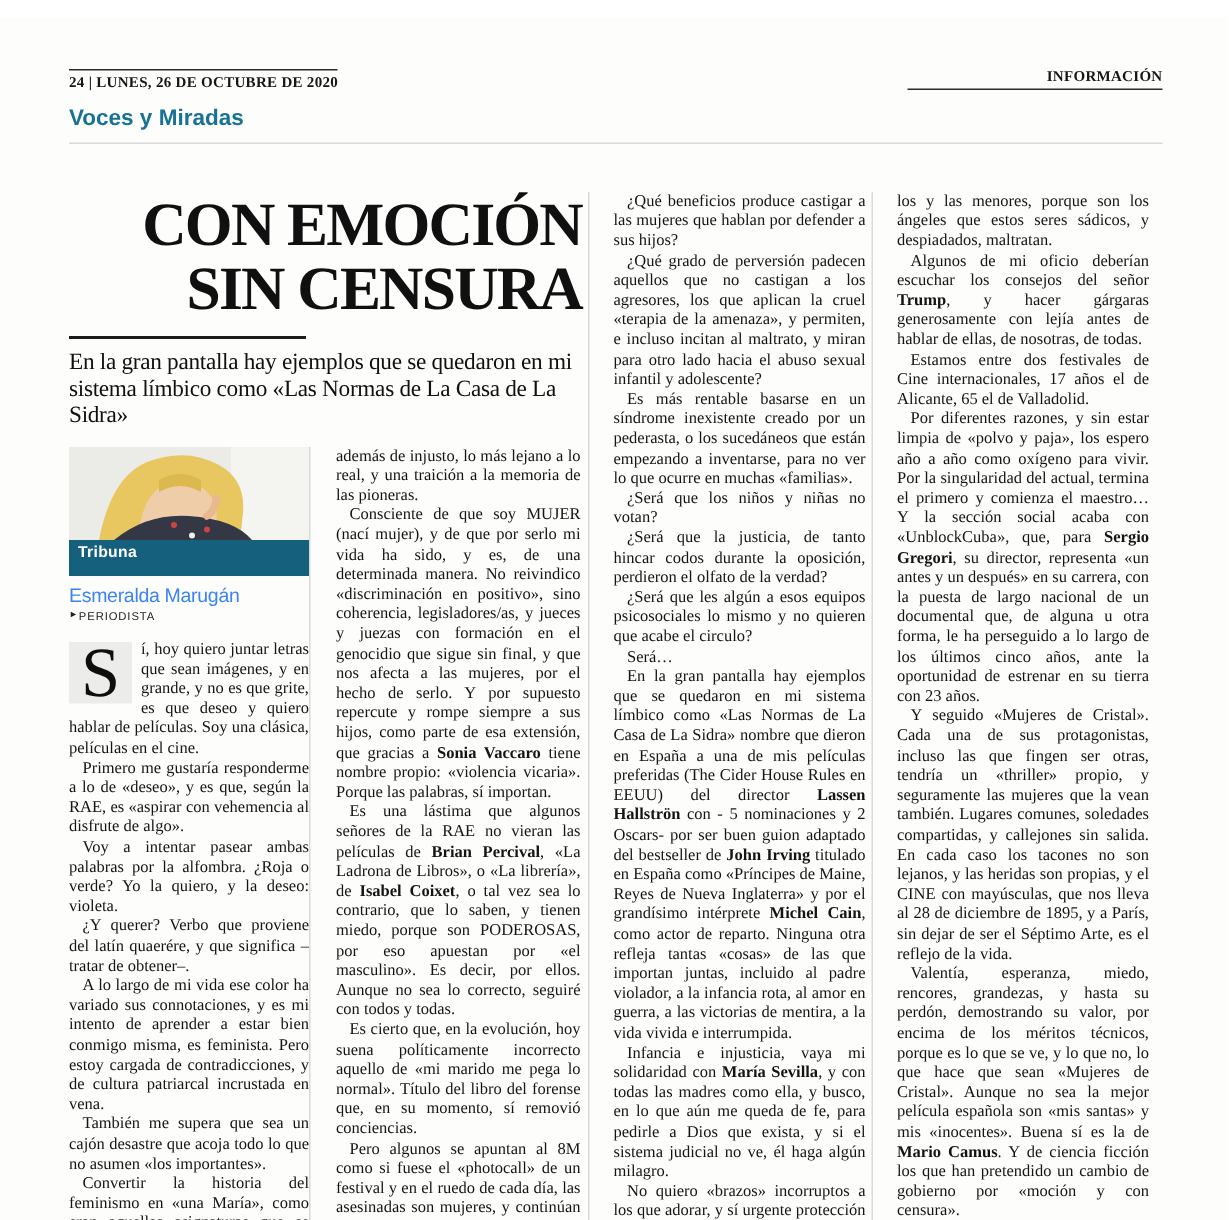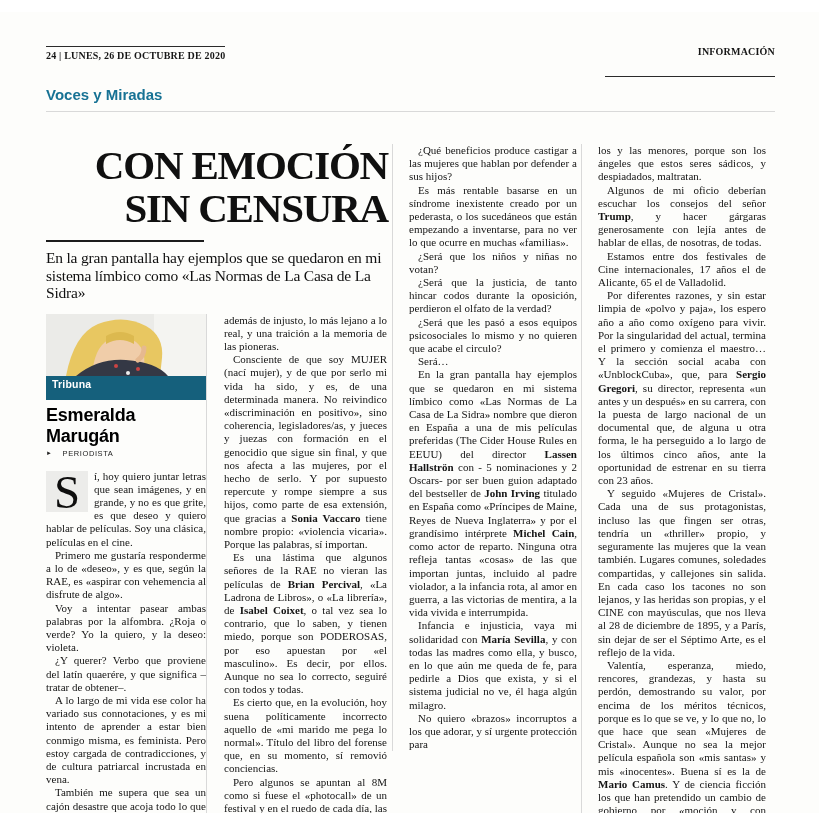--- a/index.html
+++ b/index.html
@@ -19,21 +19,21 @@
     color:var(--ink);
     overflow:hidden;
     margin-top:12px;
   }
   .inner{padding:34px 44px 0 46px;}
 
   
   .folio{display:flex;justify-content:space-between;align-items:flex-start;
     font-size:10px;font-weight:700;letter-spacing:.2px;}
   .folio-left{border-top:1px solid #2a2a2a;padding-top:3px;}
-  .folio-right{border-bottom:1px solid #2a2a2a;padding-bottom:19px;width:170px;text-align:right;}
+  .folio-right{border-bottom:1px solid #2a2a2a;padding-bottom:2px;width:170px;text-align:right;}
 
   
   .section-row{margin-top:9px;border-bottom:1px solid var(--rule);padding-bottom:7px;}
   .section-title{
     font-family:"Liberation Sans",sans-serif;
     font-weight:700;font-size:15px;color:var(--teal);
   }
 
   
   .content{display:flex;margin-top:32px;align-items:flex-start;}
@@ -57,26 +57,26 @@
 
   
   .author-card{margin-bottom:12px;}
   .author-photo{display:block;width:160px;height:62px;background:#ebebe8;}
   .kicker-bar{
     background:var(--teal-dark);color:#ffffff;height:24px;line-height:17px;
     font-family:"Liberation Sans",sans-serif;font-weight:700;font-size:10.5px;
     padding-left:6px;letter-spacing:.2px;
   }
   .author-name{
-    font-family:"Liberation Sans",sans-serif;font-weight:700;font-size:18px;
-    margin-top:5px;color:#000000;letter-spacing:-.2px;
+    font-family:"Liberation Sans",sans-serif;font-weight:400;font-size:13px;
+    margin-top:5px;color:#3b82f6;letter-spacing:-.2px;
   }
   .author-role{
     font-family:"Liberation Sans",sans-serif;font-size:7.5px;color:#222;
-    letter-spacing:.6px;margin-top:2px;display:flex;align-items:center;gap:10px;
+    letter-spacing:.6px;margin-top:2px;display:flex;align-items:center;gap:0;
   }
   .role-arrow{font-size:6px;line-height:1;}
 
   
   .bodytext p{
     margin:0;font-size:11px;line-height:13.2px;text-align:justify;
     text-indent:9px;hyphens:auto;-webkit-hyphens:auto;color:#141414;
   }
   .bodytext p.noindent{text-indent:0;}
   .bodytext b{font-weight:700;}
@@ -154,24 +154,25 @@
               <p>Consciente de que soy MUJER (nací mujer), y de que por serlo mi vida ha sido, y es, de una determinada manera. No reivindico «discriminación en positivo», sino coherencia, legisladores/as, y jueces y juezas con formación en el genocidio que sigue sin final, y que nos afecta a las mujeres, por el hecho de serlo. Y por supuesto repercute y rompe siempre a sus hijos, como parte de esa extensión, que gracias a <b>Sonia Vaccaro</b> tiene nombre propio: «violencia vicaria». Porque las palabras, sí importan.</p>
               <p>Es una lástima que algunos señores de la RAE no vieran las películas de <b>Brian Percival</b>, «La Ladrona de Libros», o «La librería», de <b>Isabel Coixet</b>, o tal vez sea lo contrario, que lo saben, y tienen miedo, porque son PODEROSAS, por eso apuestan por «el masculino». Es decir, por ellos. Aunque no sea lo correcto, seguiré con todos y todas.</p>
               <p>Es cierto que, en la evolución, hoy suena políticamente incorrecto aquello de «mi marido me pega lo normal». Título del libro del forense que, en su momento, sí removió conciencias.</p>
               <p>Pero algunos se apuntan al 8M como si fuese el «photocall» de un festival y en el ruedo de cada día, las asesinadas son mujeres, y continúan hijos e hijas «arrancados-as» de sus madres, y en manos de maltratadores y pederastas.</p>
             </div>
         </div>
       </div>
 
       <div class="ncol bodytext">
           <p>¿Qué beneficios produce castigar a las mujeres que hablan por defender a sus hijos?</p>
+          <p>¿Qué grado de perversión padecen aquellos que no castigan a los agresores, los que aplican la cruel «terapia de la amenaza», y permiten, e incluso incitan al maltrato, y miran para otro lado hacia el abuso sexual infantil y adolescente?</p>
           <p>Es más rentable basarse en un síndrome inexistente creado por un pederasta, o los sucedáneos que están empezando a inventarse, para no ver lo que ocurre en muchas «familias».</p>
           <p>¿Será que los niños y niñas no votan?</p>
           <p>¿Será que la justicia, de tanto hincar codos durante la oposición, perdieron el olfato de la verdad?</p>
-          <p>¿Será que les pasó a esos equipos psicosociales lo mismo y no quieren que acabe el circulo?</p>
+          <p>¿Será que les algún a esos equipos psicosociales lo mismo y no quieren que acabe el circulo?</p>
           <p>Será…</p>
           <p>En la gran pantalla hay ejemplos que se quedaron en mi sistema límbico como «Las Normas de La Casa de La Sidra» nombre que dieron en España a una de mis películas preferidas (The Cider House Rules en EEUU) del director <b>Lassen Hallströn</b> con - 5 nominaciones y 2 Oscars- por ser buen guion adaptado del bestseller de <b>John Irving</b> titulado en España como «Príncipes de Maine, Reyes de Nueva Inglaterra» y por el grandísimo intérprete <b>Michel Cain</b>, como actor de reparto. Ninguna otra refleja tantas «cosas» de las que importan juntas, incluido al padre violador, a la infancia rota, al amor en guerra, a las victorias de mentira, a la vida vivida e interrumpida.</p>
           <p>Infancia e injusticia, vaya mi solidaridad con <b>María Sevilla</b>, y con todas las madres como ella, y busco, en lo que aún me queda de fe, para pedirle a Dios que exista, y si el sistema judicial no ve, él haga algún milagro.</p>
           <p>No quiero «brazos» incorruptos a los que adorar, y sí urgente protección para</p>
         </div>
       <div class="ncol bodytext">
           <p class="noindent">los y las menores, porque son los ángeles que estos seres sádicos, y despiadados, maltratan.</p>
           <p>Algunos de mi oficio deberían escuchar los consejos del señor <b>Trump</b>, y hacer gárgaras generosamente con lejía antes de hablar de ellas, de nosotras, de todas.</p>
           <p>Estamos entre dos festivales de Cine internacionales, 17 años el de Alicante, 65 el de Valladolid.</p>
           <p>Por diferentes razones, y sin estar limpia de «polvo y paja», los espero año a año como oxígeno para vivir. Por la singularidad del actual, termina el primero y comienza el maestro… Y la sección social acaba con «UnblockCuba», que, para <b>Sergio Gregori</b>, su director, representa «un antes y un después» en su carrera, con la puesta de largo nacional de un documental que, de alguna u otra forma, le ha perseguido a lo largo de los últimos cinco años, ante la oportunidad de estrenar en su tierra con 23 años.</p>

